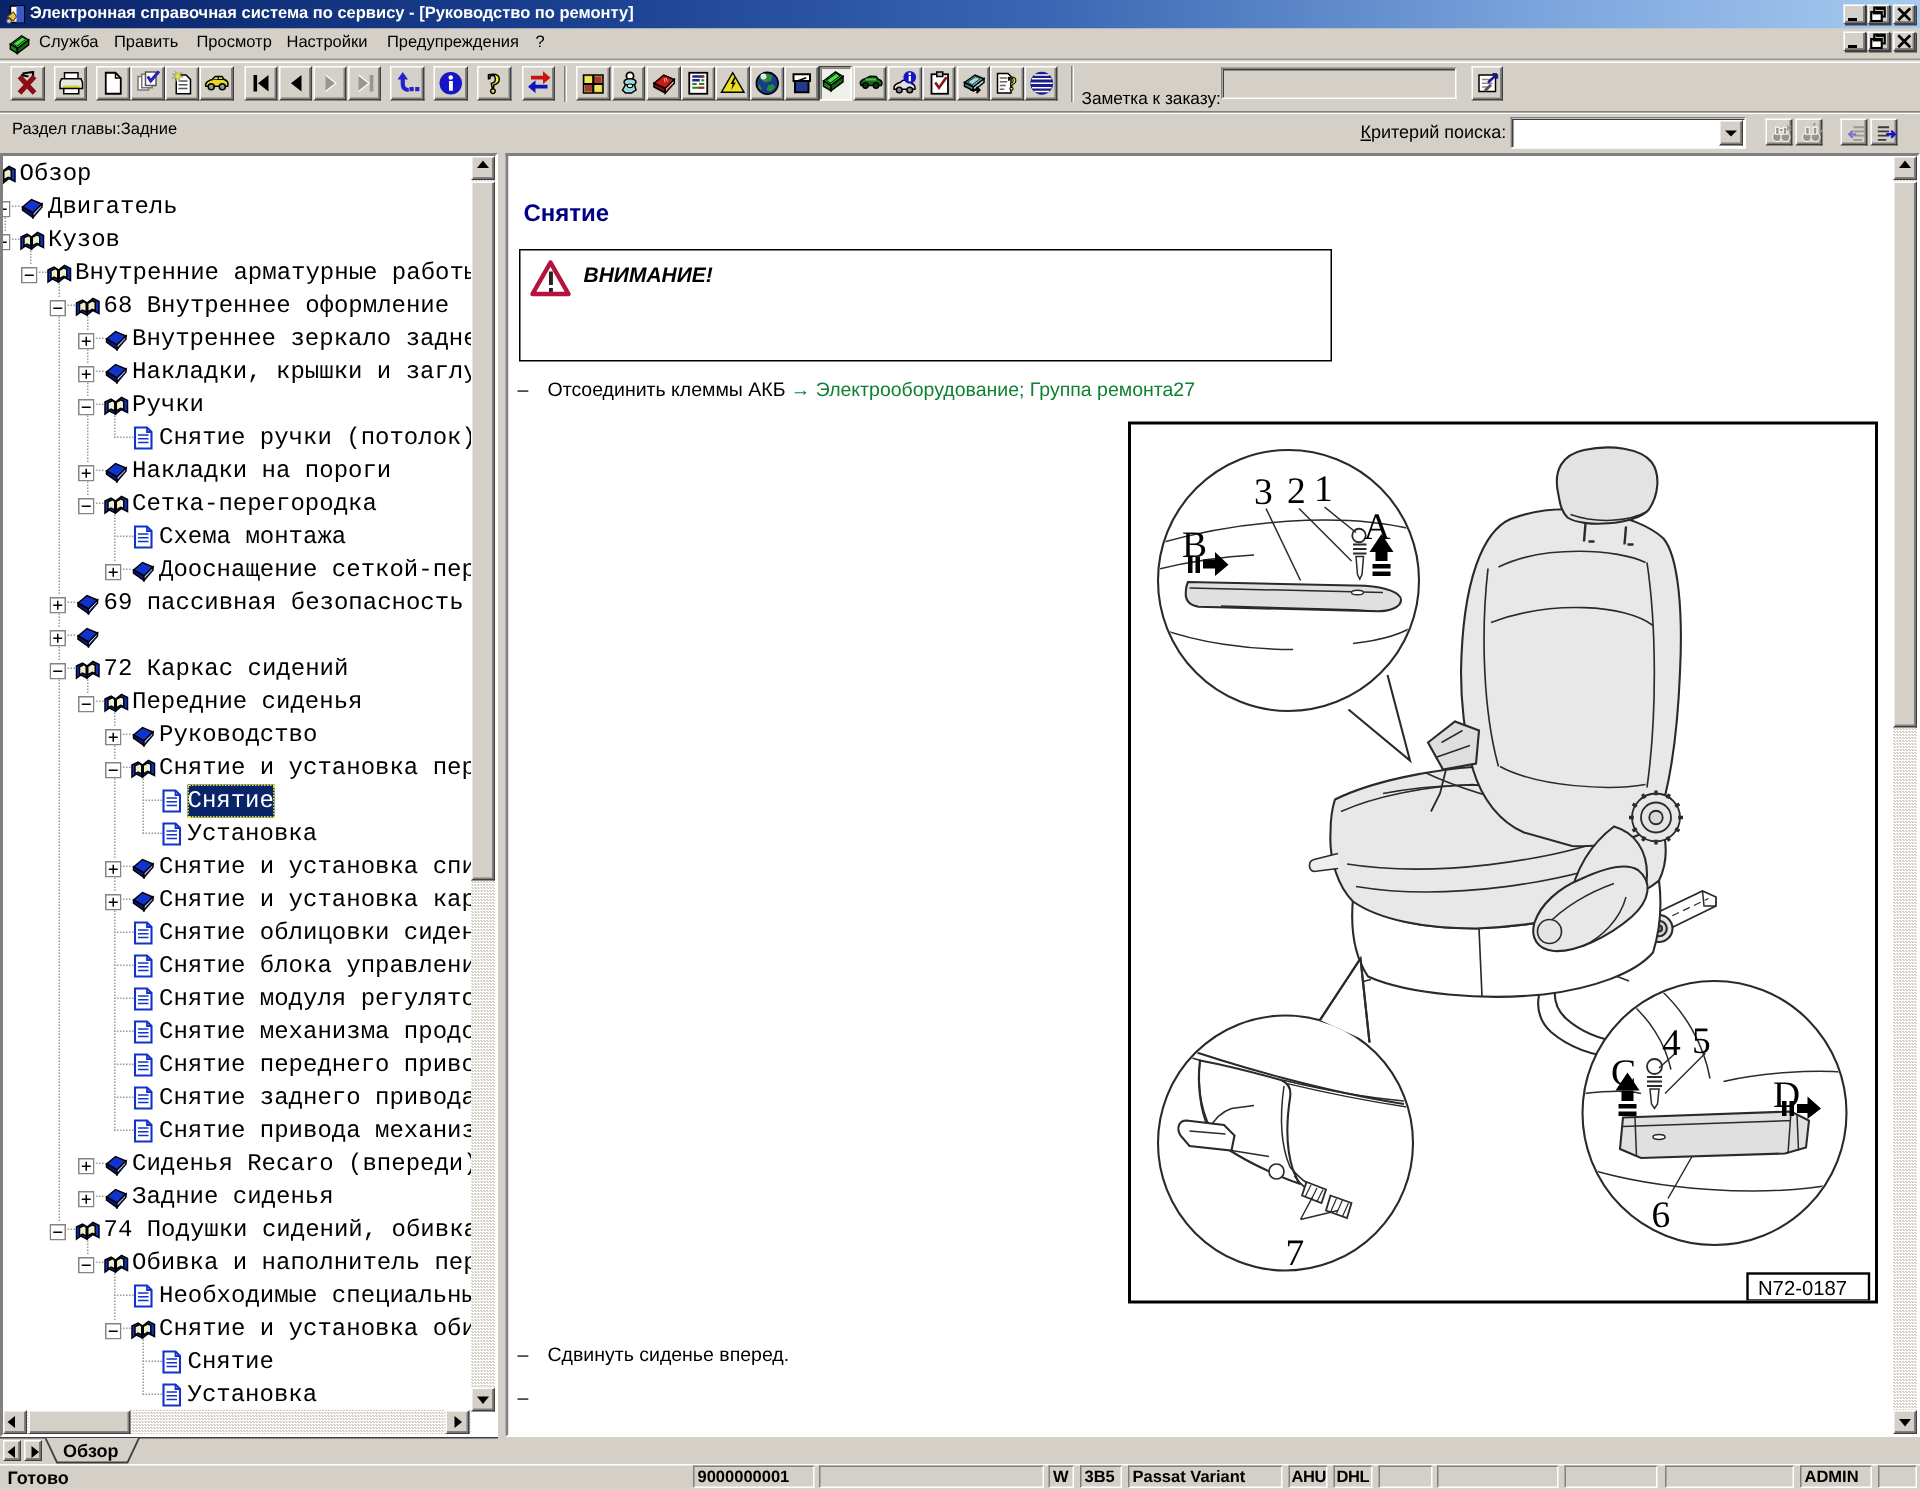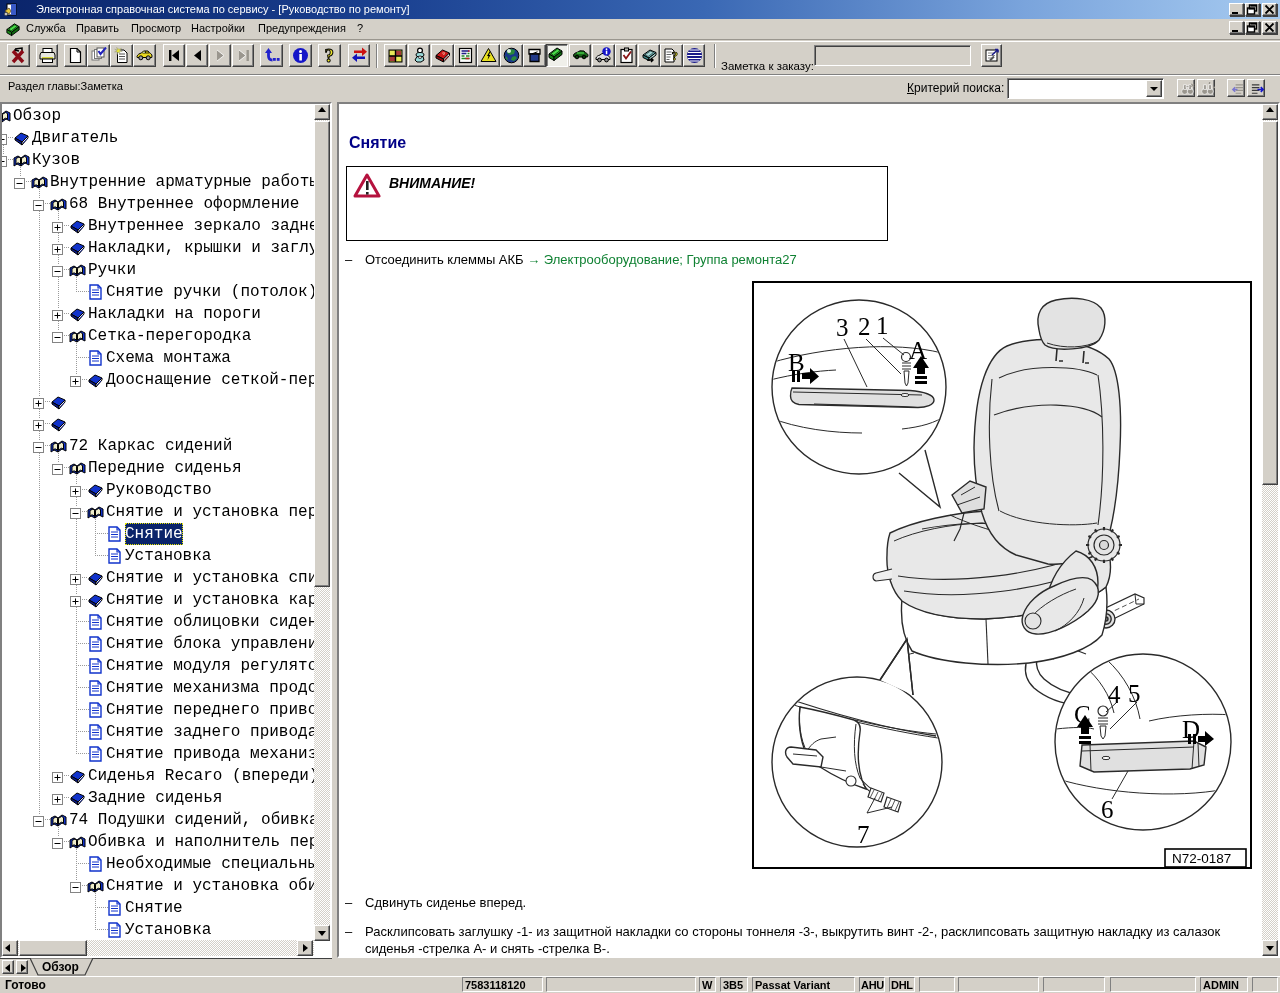--- a/index.html
+++ b/index.html
@@ -3,21 +3,21 @@
 <meta charset="utf-8">
 <style>
 html,body{margin:0;padding:0;width:1280px;height:993px;overflow:hidden;
  background:#d4d0c8;font-family:"Liberation Sans",sans-serif;-webkit-font-smoothing:antialiased;}
 *{box-sizing:border-box;}
 .abs{position:absolute;}
 #root{position:relative;width:1280px;height:993px;background:#d4d0c8;}
 
 #titlebar{left:0;top:0;width:1280px;height:19px;
  background:linear-gradient(to right,#0a246a 0%,#1a4090 30%,#3a68b4 55%,#7aa4dc 80%,#a6caf0 100%);}
-#titletext{left:36px;top:3px;color:#fff;font-size:11px;font-weight:normal;white-space:pre;}
+#titletext{left:20px;top:3px;color:#fff;font-size:11px;font-weight:bold;white-space:pre;}
 #menubar{left:0;top:19px;width:1280px;height:21px;background:#d4d0c8;border-bottom:1px solid #9a968e;}
 .menuitem{position:absolute;top:3px;font-size:11px;color:#000;}
 .winbtn{position:absolute;width:15px;height:13px;background:#d4d0c8;
  border:1px solid;border-color:#fff #404040 #404040 #fff;box-shadow:inset -1px -1px 0 #808080,1px 1px 0 #404040;
  font-size:9px;text-align:center;}
 
 #toolbar{left:0;top:41px;width:1280px;height:33px;background:#d4d0c8;
  border-top:1px solid #fff;}
 .tbtn{position:absolute;top:44px;width:23px;height:23px;background:#d4d0c8;
  border:1px solid;border-color:#fff #404040 #404040 #fff;box-shadow:inset -1px -1px 0 #808080;}
@@ -314,21 +314,21 @@
   <div class="tbtn" style="left:981px;top:44px;width:21px">
       <svg width="17" height="17" viewBox="0 0 17 17">
         <rect x="2" y="3" width="11" height="11" fill="#fff" stroke="#000"></rect>
         <path d="M4 6 l7 0 M4 8.5 l7 0 M4 11 l5 0" stroke="#888" stroke-width="1"></path>
         <path d="M8 8 L14 2.5 M14 2.5 l-3 0 m3 0 l0 3" stroke="#1a1a8a" stroke-width="1.6" fill="none"></path>
         <path d="M6 13.5 l4 -4" stroke="#555" stroke-width="2"></path>
       </svg>
     </div>
 
   <div id="band2" class="abs"></div>
-  <span class="abs" style="left:8px;top:80px;font-size:11px">Раздел главы:Заметка</span>
+  <span class="abs" style="left:8px;top:80px;font-size:11px">Раздел главы:Задние</span>
   <span class="abs" style="left:907px;top:81px;font-size:12px"><u>К</u>ритерий поиска:</span>
 
   <div class="abs" style="left:1007px;top:78px;width:157px;height:21px;background:#fff;border:1px solid;border-color:#808080 #fff #fff #808080;box-shadow:inset 1px 1px 0 #404040">
     <div style="position:absolute;right:1px;top:1px;width:16px;height:17px;background:#d4d0c8;border:1px solid;border-color:#fff #404040 #404040 #fff;box-shadow:inset -1px -1px 0 #808080">
         <div class="arr" style="left:3px;top:6px;border-top:4px solid #000;border-bottom:none"></div>
       </div>
   </div>
   <div class="tbtn" style="left:1177px;top:79px;width:18px;height:18px">
       <svg width="15" height="15" viewBox="0 0 16 16">
         <g fill="#9a968e" stroke="#fff" stroke-width="0.7">
@@ -562,20 +562,21 @@
           <line x1="5.5" y1="2.5" x2="5.5" y2="8.5" stroke="#000"></line>
         </svg></div>
 <div class="ticon" style="left:48px;top:290px"><svg width="17" height="16" viewBox="0 0 17 16">
           <g>
             <path d="M2 8 L8 3 L15 6 L9 12 Z" fill="#1133cc" stroke="#000" stroke-width="1"></path>
             <path d="M2 8 L2 10 L9 15 L9 12 Z" fill="#0a1a8a" stroke="#000" stroke-width="1"></path>
             <path d="M9 12 L15 6 L15 8 L9 15 Z" fill="#fff" stroke="#000" stroke-width="1"></path>
             <path d="M10 12.5 L14 8.5 L14 9.5 L10 13.5 Z" fill="#0a1a8a"></path>
           </g>
         </svg></div>
+<div class="trow" style="left:67px;top:287px">69 пассивная безопасность</div>
 <div style="position:absolute;left:36.5px;top:319px;width:11.5px;border-top:1px dotted #9a9a9a"></div>
 <div style="position:absolute;left:31px;top:314px;width:11px;height:11px;background:#fff"><svg width="11" height="11" viewBox="0 0 11 11">
           <rect x="0.5" y="0.5" width="10" height="10" fill="#fff" stroke="#848484"></rect>
           <line x1="2.5" y1="5.5" x2="8.5" y2="5.5" stroke="#000"></line>
           <line x1="5.5" y1="2.5" x2="5.5" y2="8.5" stroke="#000"></line>
         </svg></div>
 <div class="ticon" style="left:48px;top:312px"><svg width="17" height="16" viewBox="0 0 17 16">
           <g>
             <path d="M2 8 L8 3 L15 6 L9 12 Z" fill="#1133cc" stroke="#000" stroke-width="1"></path>
             <path d="M2 8 L2 10 L9 15 L9 12 Z" fill="#0a1a8a" stroke="#000" stroke-width="1"></path>
@@ -1082,21 +1083,20 @@
  <text x="347" y="535">6</text>
 </g>
 
 <rect x="411" y="566" width="81" height="18" fill="#fff" stroke="#000" stroke-width="1.6"></rect>
 <text x="418" y="580" font-family="Liberation Sans,sans-serif" font-size="13.5px" fill="#000">N72-0187</text>
 </svg>
 </div>
     <div style="position:absolute;left:6px;top:791px;font-size:13px">–</div>
     <div style="position:absolute;left:26px;top:791px;font-size:13px">Сдвинуть сиденье вперед.</div>
     <div style="position:absolute;left:6px;top:820px;font-size:13px">–</div>
-    <div style="position:absolute;left:26px;top:820px;width:876px;font-size:13px;line-height:16.5px">Расклипсовать заглушку -1- из защитной накладки со стороны тоннеля -3-, выкрутить винт -2-, расклипсовать защитную накладку из салазок сиденья -стрелка А- и снять -стрелка В-.</div>
   </div>
 
   <div class="abs sb-track" style="left:314px;top:104px;width:16px;height:837px"></div>
   <div class="sb-btn" style="left:314px;top:104px;width:16px;height:16px">
       <div class="arr" style="left:3px;top:2px;border-bottom:5px solid #000;border-top:none"></div>
     </div>
   <div class="sb-thumb" style="left:314px;top:121px;width:16px;height:466px"></div>
   <div class="sb-btn" style="left:314px;top:925px;width:16px;height:16px">
       <div class="arr" style="left:3px;top:5px;border-top:5px solid #000;border-bottom:none"></div>
     </div>
@@ -1125,21 +1125,21 @@
       </div>
     <div class="minibtn" style="left:16px">
         <div class="arr" style="left:4px;top:3px;border-left:5px solid #000;border-right:none"></div>
       </div>
     <svg style="position:absolute;left:30px;top:0" width="64" height="18">
         <polygon points="0,0 63,0 55,17 8,17" fill="#d4d0c8" stroke="#404040" stroke-width="1.2"></polygon>
       </svg>
     <span style="position:absolute;left:42px;top:2px;font-size:12px;font-weight:bold">Обзор</span>
   </div>
 
-  <div class="sfield" style="left:462px;width:81px">7583118120</div>
+  <div class="sfield" style="left:462px;width:81px">9000000001</div>
   <div class="sfield" style="left:546px;width:150px"></div>
   <div class="sfield" style="left:699px;width:17px">W</div>
   <div class="sfield" style="left:720px;width:28px">3B5</div>
   <div class="sfield" style="left:752px;width:103px">Passat Variant</div>
   <div class="sfield" style="left:859px;width:26px;padding-left:1px;letter-spacing:-0.3px">AHU</div>
   <div class="sfield" style="left:889px;width:26px;padding-left:1px;letter-spacing:-0.3px">DHL</div>
   <div class="sfield" style="left:919px;width:36px"></div>
   <div class="sfield" style="left:958px;width:81px"></div>
   <div class="sfield" style="left:1043px;width:62px"></div>
   <div class="sfield" style="left:1110px;width:86px"></div>

